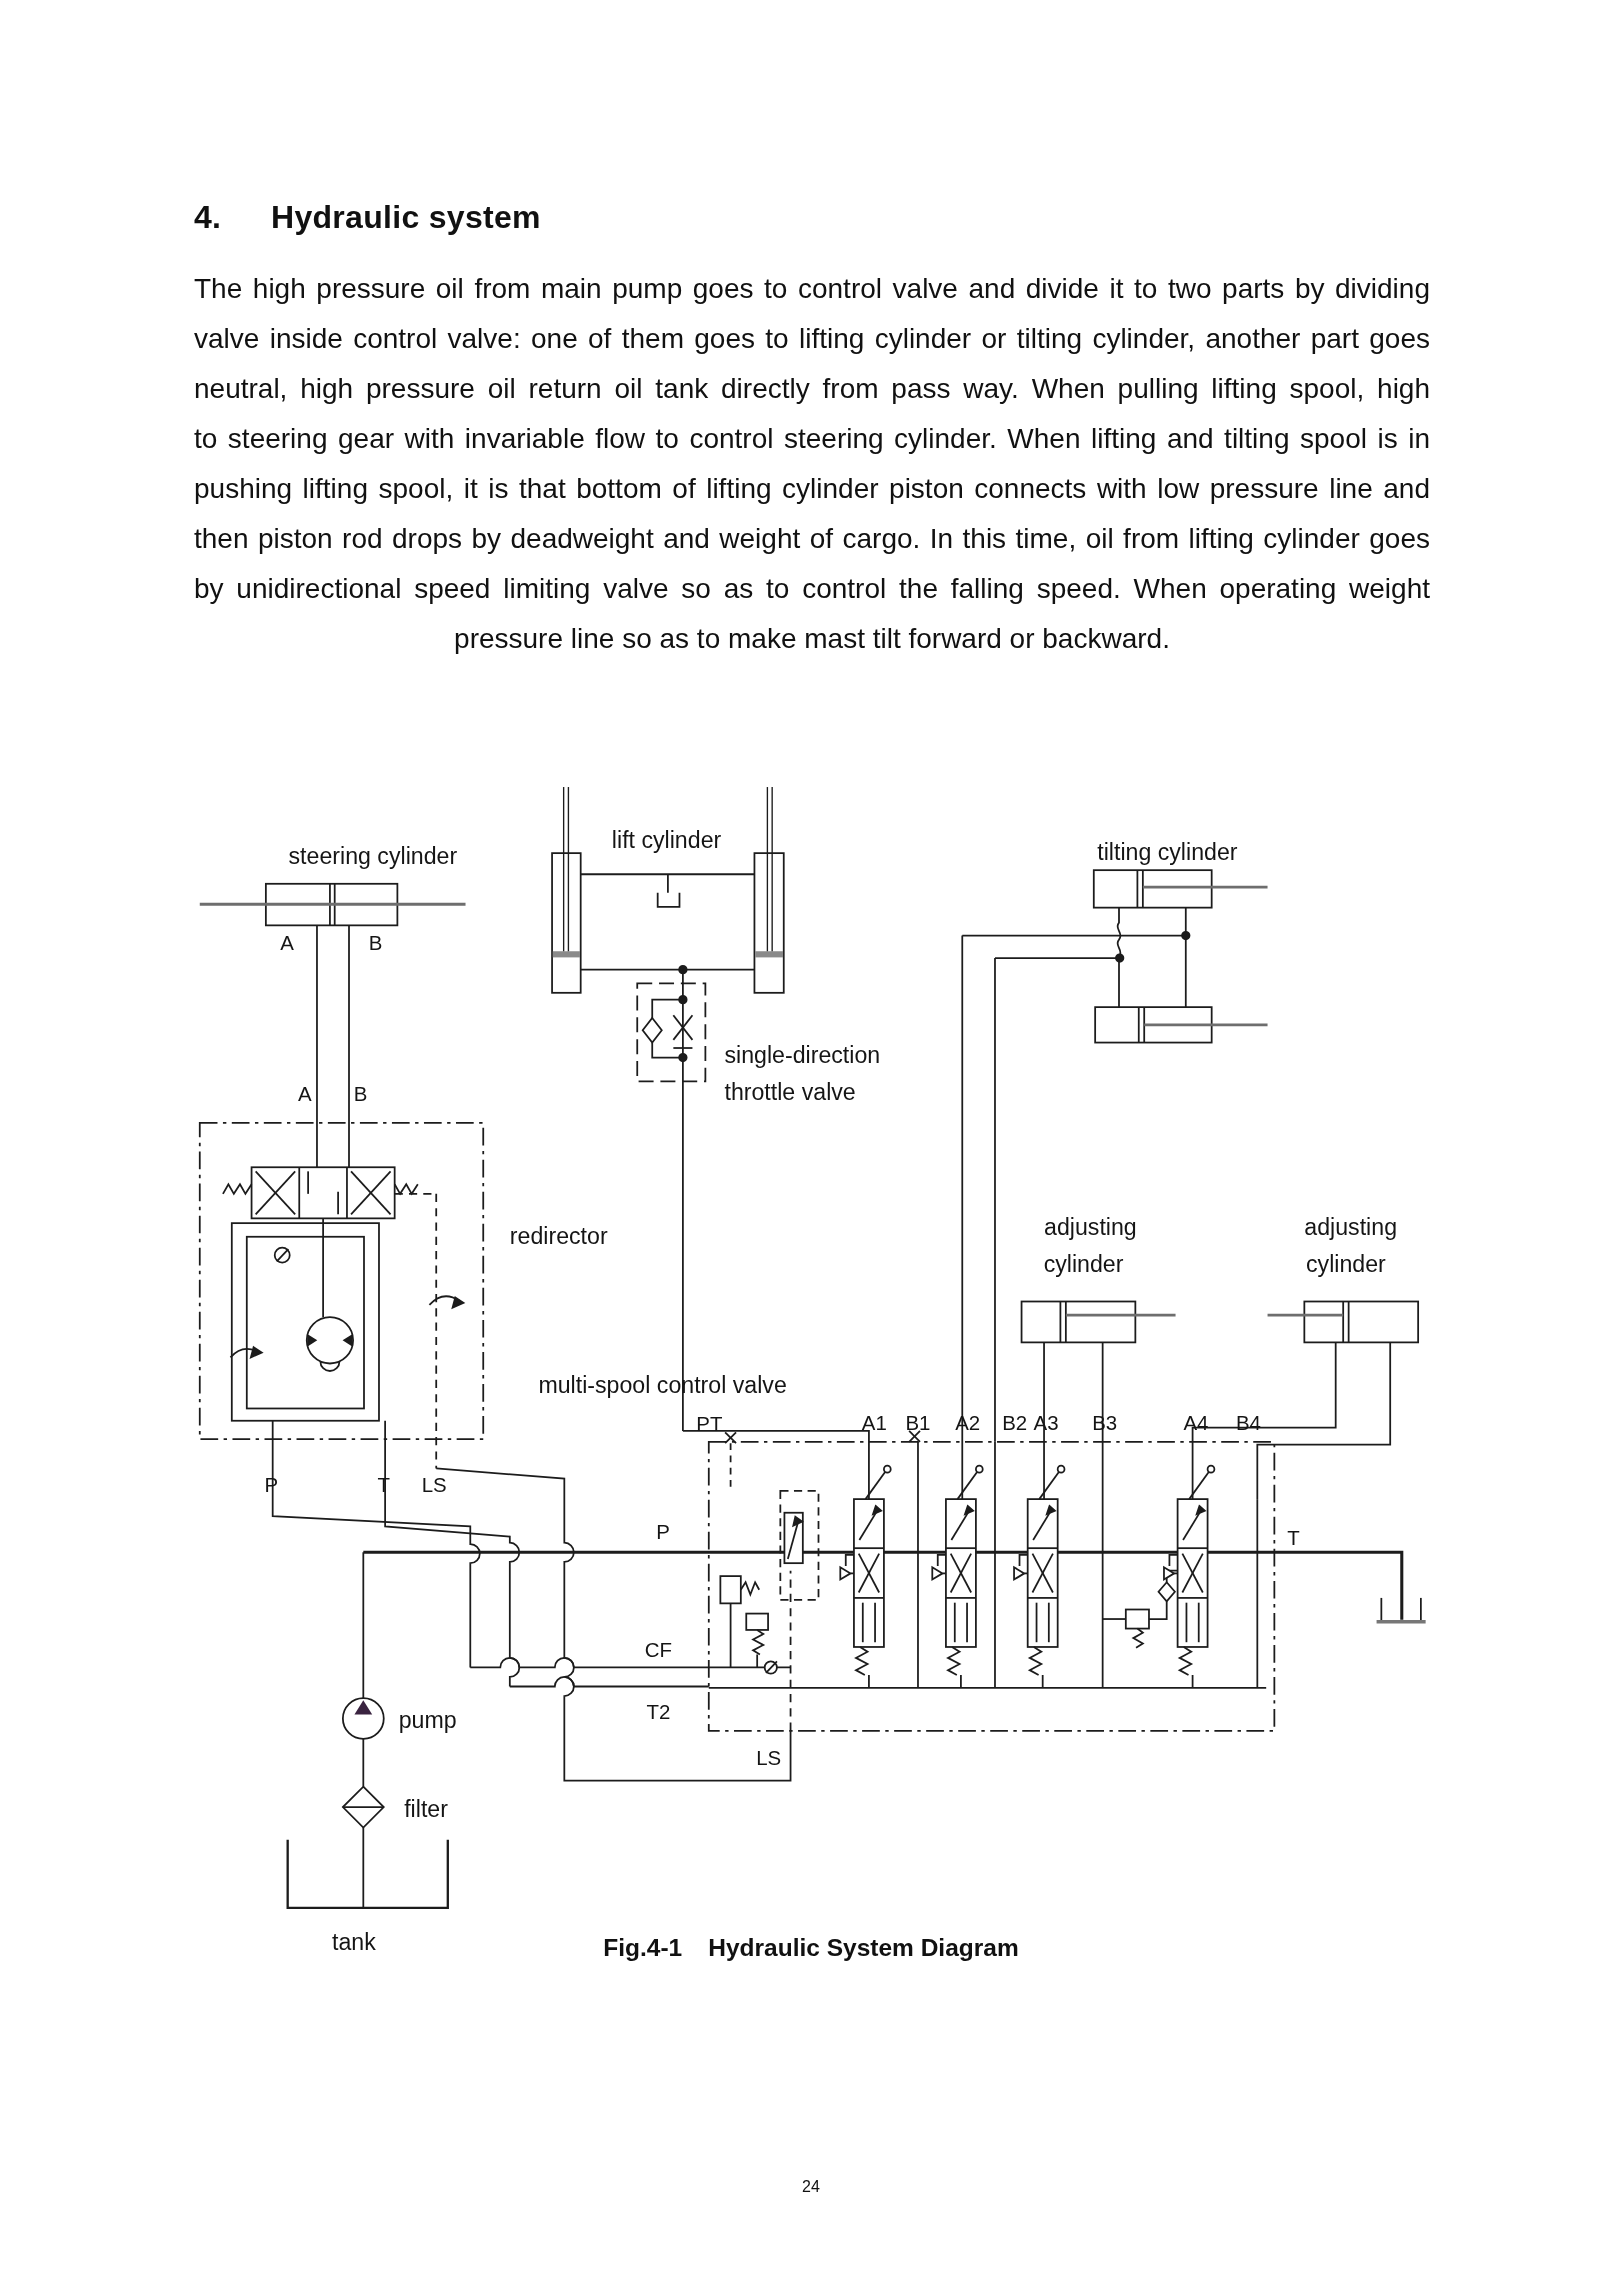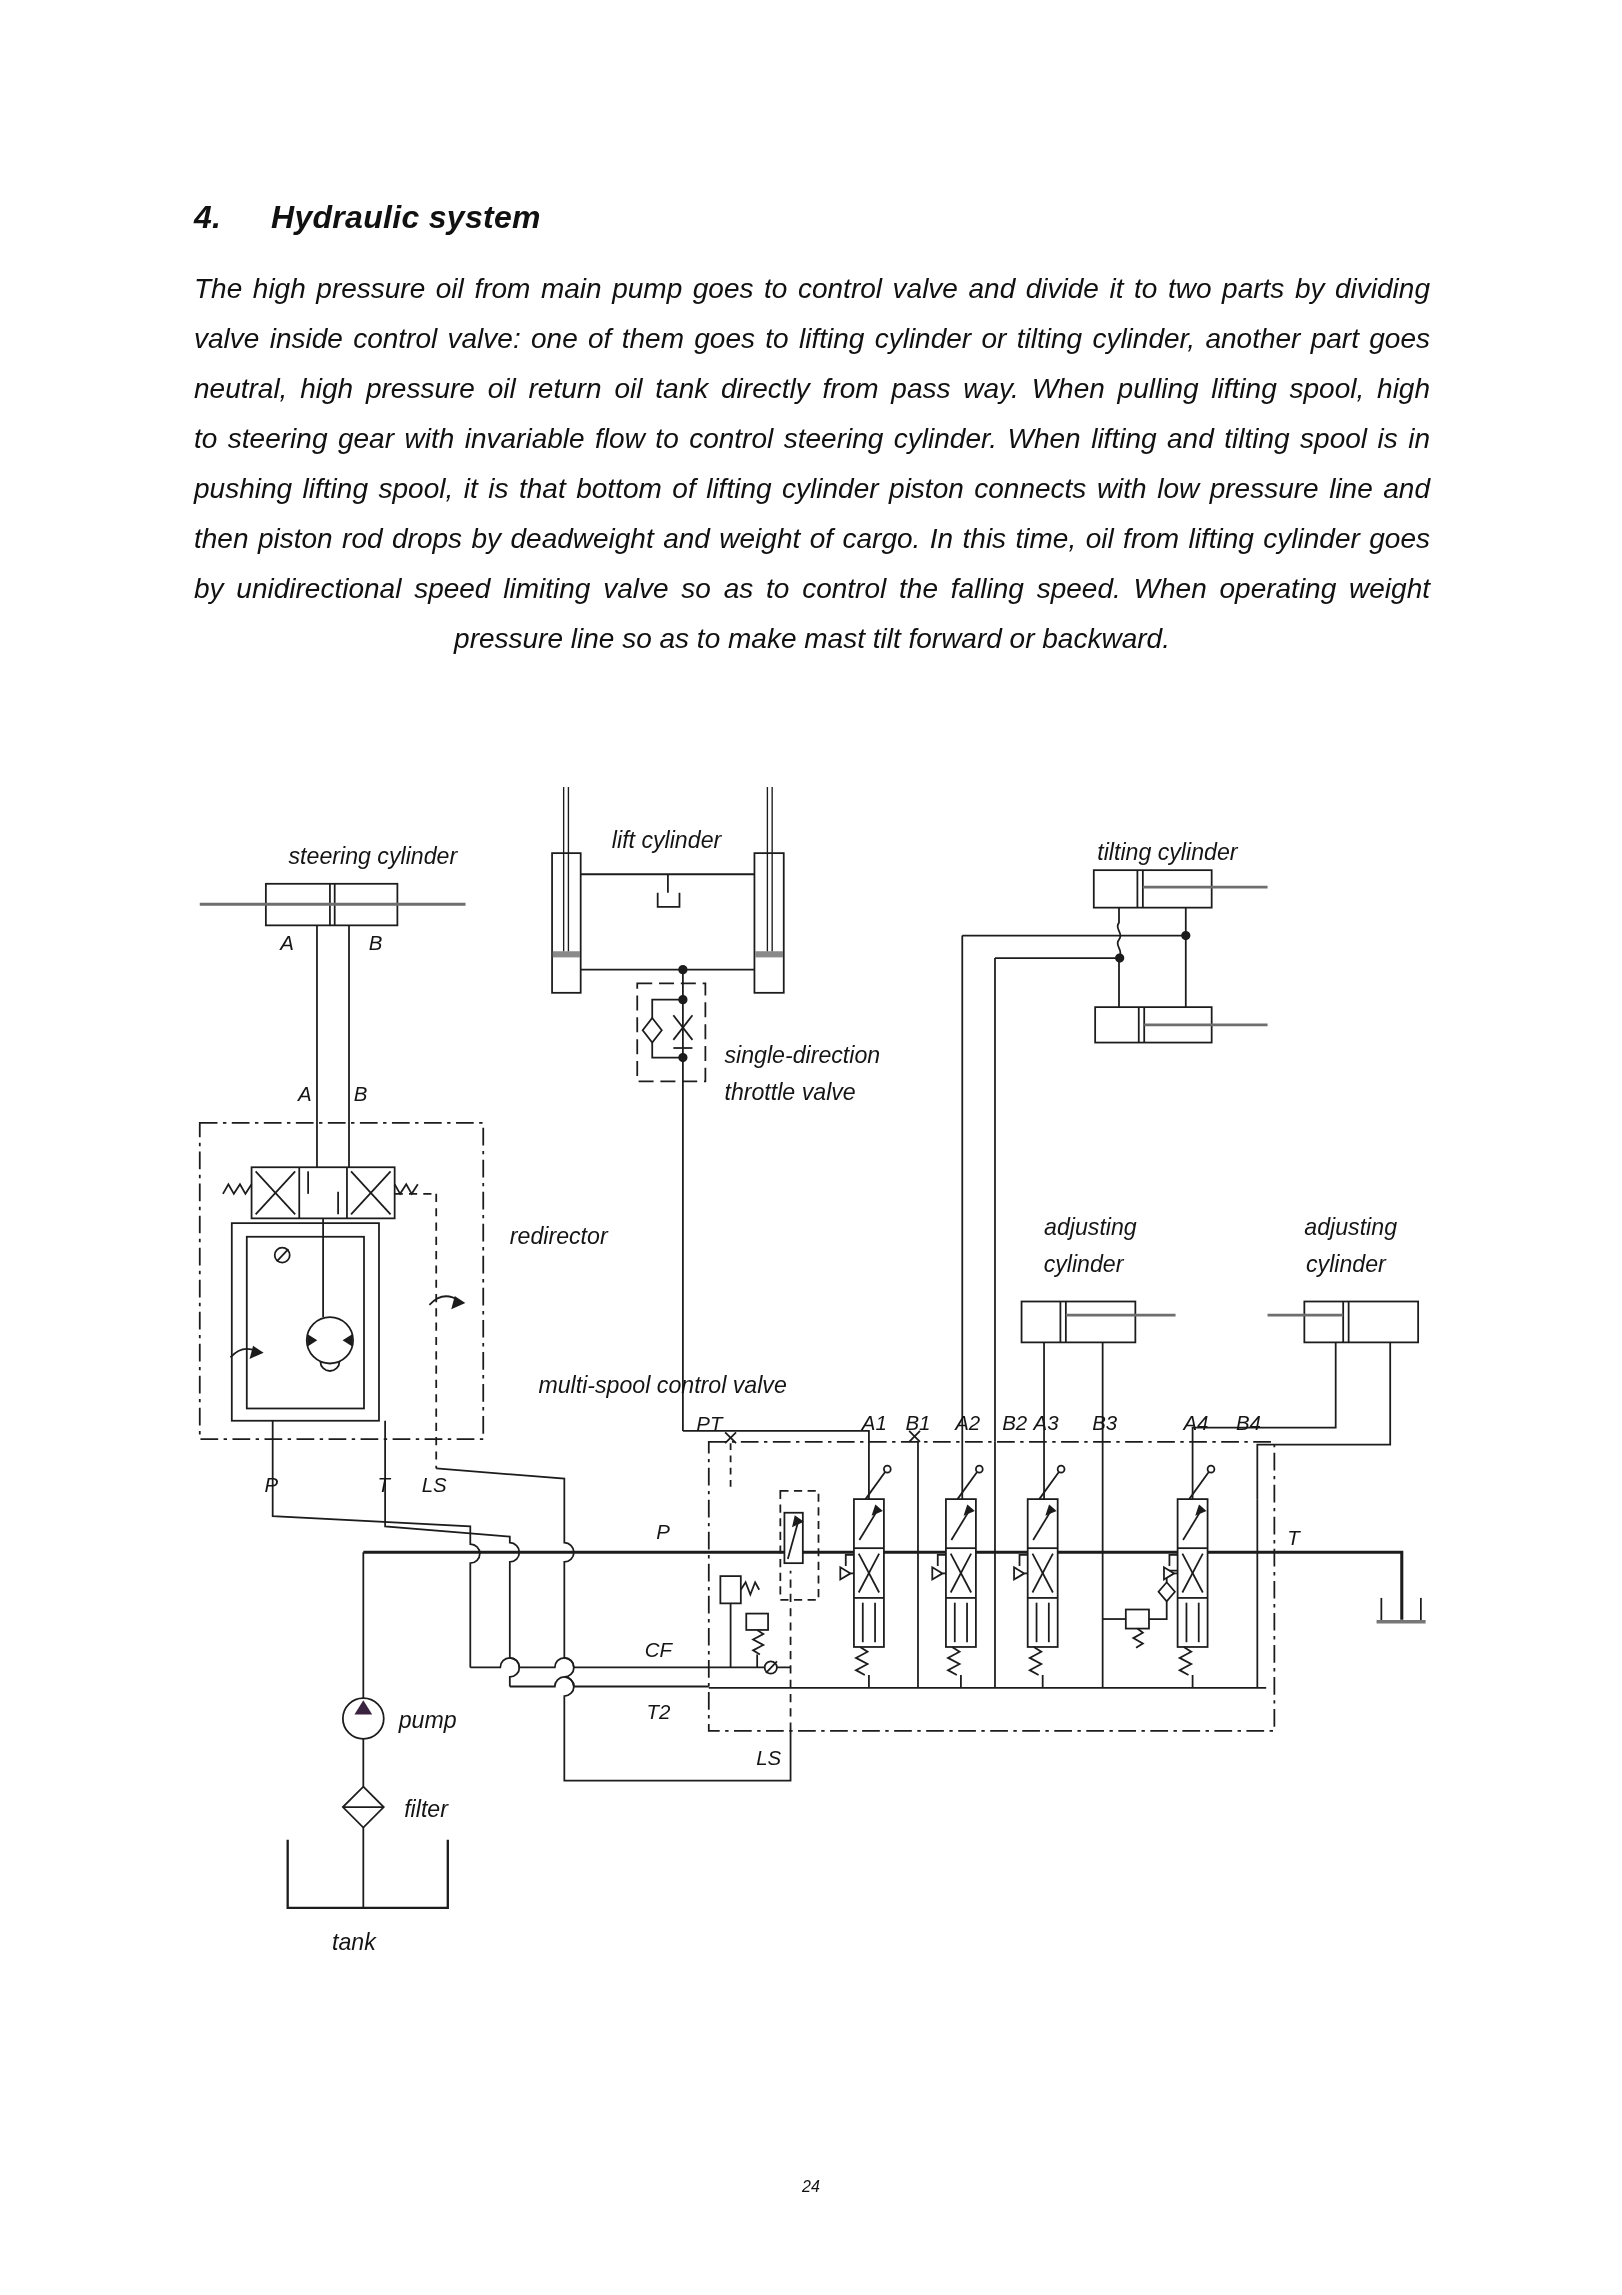--- a/index.html
+++ b/index.html
@@ -1,17 +1,17 @@
 <!DOCTYPE html>
 <html style="font-size:11px"><head>
 <meta charset="utf-8">
 <style>
   html,body{margin:0;padding:0;background:#ffffff;}
   .page{position:relative;width:1622px;height:2295px;background:#ffffff;
-        font-family:"Liberation Sans","DejaVu Sans",sans-serif;color:#111;font-style:italic;}
+        font-family:"Liberation Sans","DejaVu Sans",sans-serif;color:#111;}
   .heading{position:absolute;left:194px;top:199px;width:1237px;font-size:32px;
            font-weight:bold;letter-spacing:0.3px;}
   .heading .num{display:inline-block;width:77px;}
   .para{position:absolute;left:194px;top:264px;width:1236px;font-size:28px;}
   .para .jline{height:50px;line-height:50px;text-align:justify;text-align-last:justify;
                white-space:normal;}
   .para .lline{height:50px;line-height:50px;text-align:center;}
   .caption{position:absolute;left:0;top:1934px;width:1622px;text-align:center;
            font-size:24.5px;font-weight:bold;}
   .caption .gap{display:inline-block;width:26px;}
@@ -328,16 +328,19 @@
       <text class="plab" x="1832" y="2098" text-anchor="middle">B4</text>
 
       <text class="plab" x="973" y="2258" text-anchor="middle">P</text>
       <text class="plab" x="966" y="2432" text-anchor="middle">CF</text>
       <text class="plab" x="966" y="2522" text-anchor="middle">T2</text>
       <text class="plab" x="1128" y="2590" text-anchor="middle">LS</text>
       <text class="plab" x="1898" y="2268" text-anchor="middle">T</text>
     </g>
   </svg>
 
+  <div class="caption">
+    <span>Fig.4-1</span><span class="gap"></span><span>Hydraulic System Diagram</span>
+  </div>
 
   <div class="pagenum">24</div>
 </div>
 
 
 </body></html>

